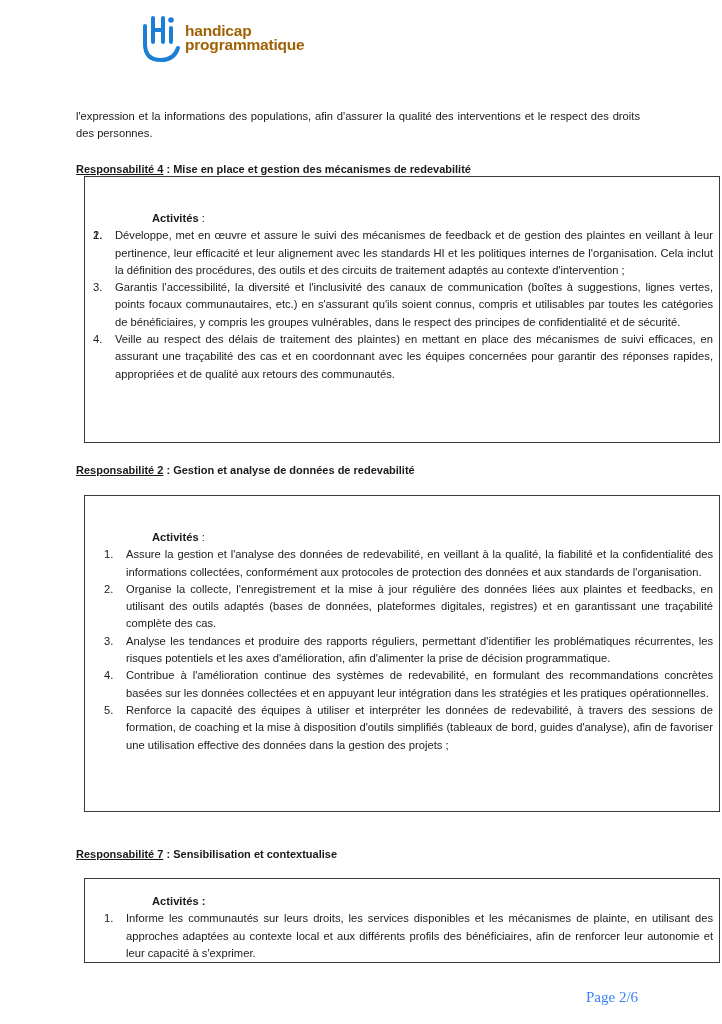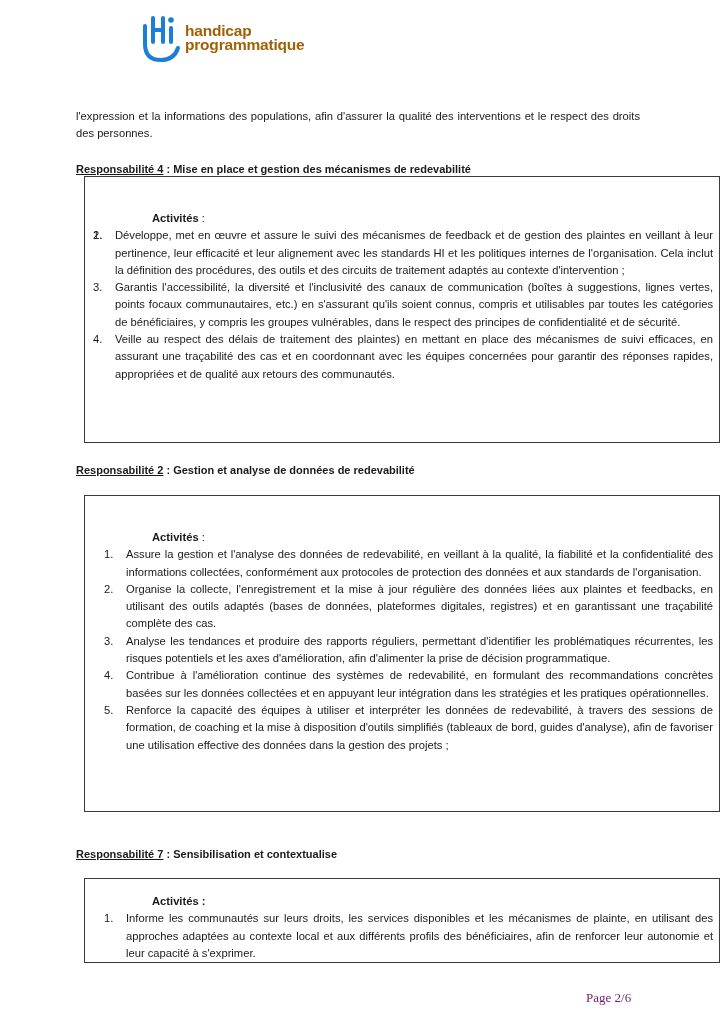--- a/index.html
+++ b/index.html
@@ -16,21 +16,21 @@
     .resp-title .u { text-decoration: underline; }
     .box { position: absolute; left: 84px; width: 636px; border: 1px solid #3a3a3a; box-sizing: border-box; }
     .act-label { font-weight: bold; margin-left: 59px; }
     .act-label .n { font-weight: normal; }
     ol { margin: 0; padding: 0; list-style: none; }
     ol li { position: relative; text-align: justify; }
     ol li .num { position: absolute; left: 0; top: 0; }
     .box1 ol li { padding-left: 22px; }
     .box2 ol li, .box3 ol li { padding-left: 33px; }
     .box2 ol li .num, .box3 ol li .num { left: 11px; }
-    .page-num { position: absolute; left: 586px; top: 989px; font-family: "Liberation Serif", serif; font-size: 13px; color: #701a75; }
+    .page-num { position: absolute; left: 586px; top: 989px; font-family: "Liberation Serif", serif; font-size: 15px; color: #3b82f6; }
   </style>
 </head>
 <body>
 
 <div class="logo">
   <svg viewBox="0 0 42 52">
     <path d="M5 14 L5 32 Q5 48 21 48 Q34 48 38 36" fill="none" stroke="#1b7fd6" stroke-width="4" stroke-linecap="round"></path>
     <path d="M13 6 L13 30 M13 18 L23 18 M23 6 L23 30" fill="none" stroke="#1b7fd6" stroke-width="4" stroke-linecap="round"></path>
     <path d="M31 16 L31 30" fill="none" stroke="#1b7fd6" stroke-width="4" stroke-linecap="round"></path>
     <circle cx="31" cy="8" r="2.8" fill="#1b7fd6"></circle>

